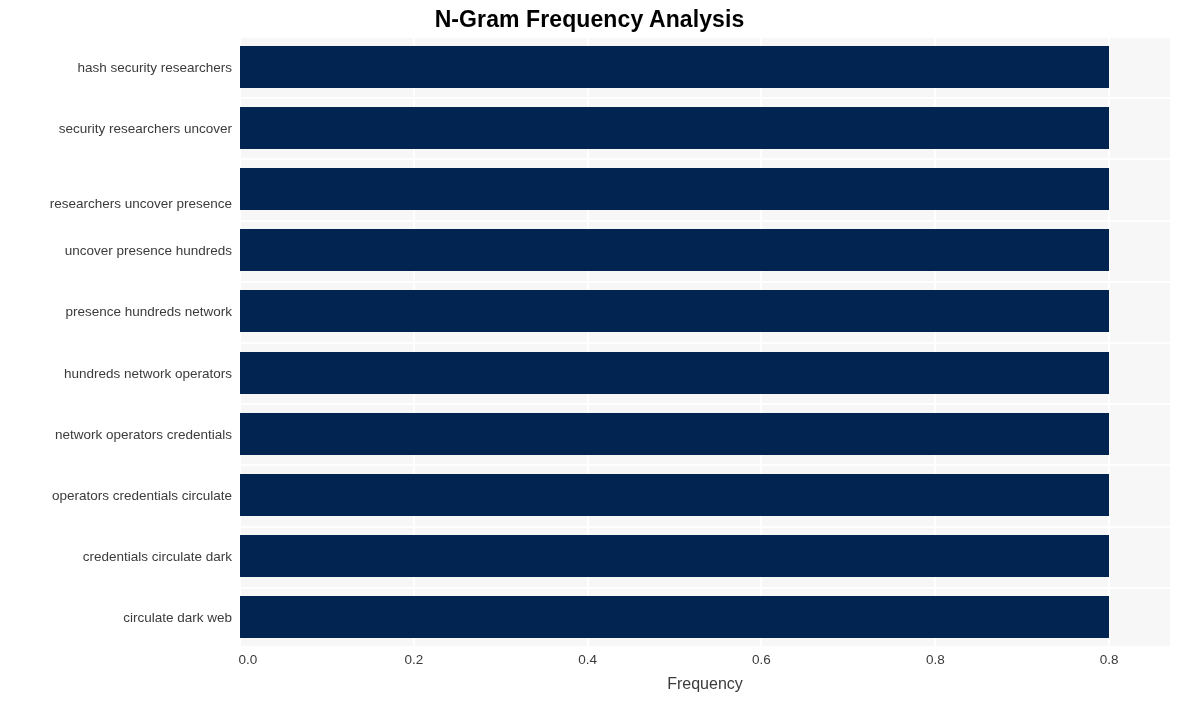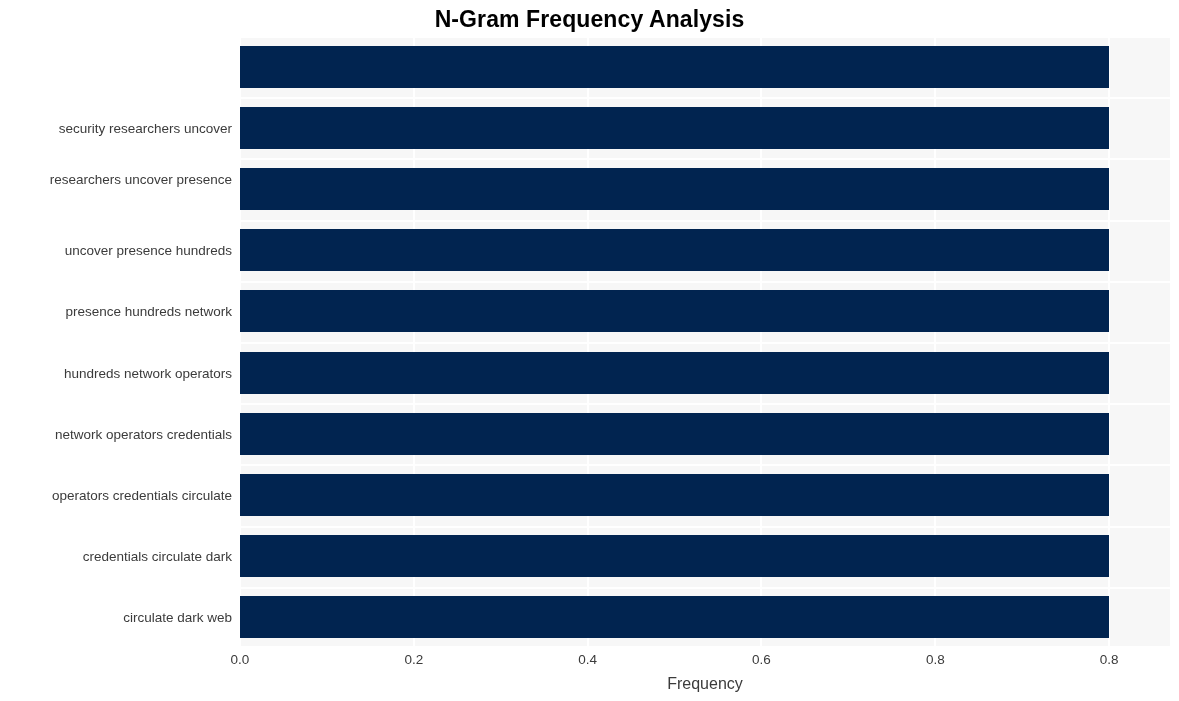--- a/index.html
+++ b/index.html
@@ -146,33 +146,34 @@
       <div class="hgrid" style="top: 428.4px;"></div>
       <div class="bar" title="operators credentials circulate: 1" style="top: 438.039px; height: 41.922px; width: 869.159px; background: rgb(1, 36, 80);"></div>
       <div class="hgrid" style="top: 489.6px;"></div>
       <div class="bar" title="credentials circulate dark: 1" style="top: 499.239px; height: 41.922px; width: 869.159px; background: rgb(1, 36, 80);"></div>
       <div class="hgrid" style="top: 550.8px;"></div>
       <div class="bar" title="circulate dark web: 1" style="top: 560.439px; height: 41.922px; width: 869.159px; background: rgb(1, 36, 80);"></div>
       <div class="hgrid" style="top: 610px;"></div>
     </div>
 
   <div id="ytick-layer">
+      <div class="ytick" style="top: 30.6px;">hash security researchers</div>
       <div class="ytick" style="top: 91.8px;">security researchers uncover</div>
-      <div class="ytick" style="top: 143px;">researchers uncover presence</div>
+      <div class="ytick" style="top: 167px;">researchers uncover presence</div>
       <div class="ytick" style="top: 214.2px;">uncover presence hundreds</div>
       <div class="ytick" style="top: 336.6px;">hundreds network operators</div>
       <div class="ytick" style="top: 275.4px;">presence hundreds network</div>
       <div class="ytick" style="top: 397.8px; padding-left: 47px;">network operators credentials</div>
       <div class="ytick" style="top: 459px;">operators credentials circulate</div>
       <div class="ytick" style="top: 520.2px;">credentials circulate dark</div>
       <div class="ytick" style="top: 581.4px;">circulate dark web</div>
     </div>
 
   <div id="xtick-layer">
-      <div class="xtick" style="left: 0px;">0.0</div>
+      <div class="xtick" style="left: 8px;">0.0</div>
       <div class="xtick" style="left: 173.832px;">0.2</div>
       <div class="xtick" style="left: 347.664px;">0.4</div>
       <div class="xtick" style="left: 521.495px;">0.6</div>
       <div class="xtick" style="left: 695.327px;">0.8</div>
       <div class="xtick" style="left: 869.159px;">0.8</div>
     </div>
 
   <div id="xlabel">Frequency</div>
 
 </div>

